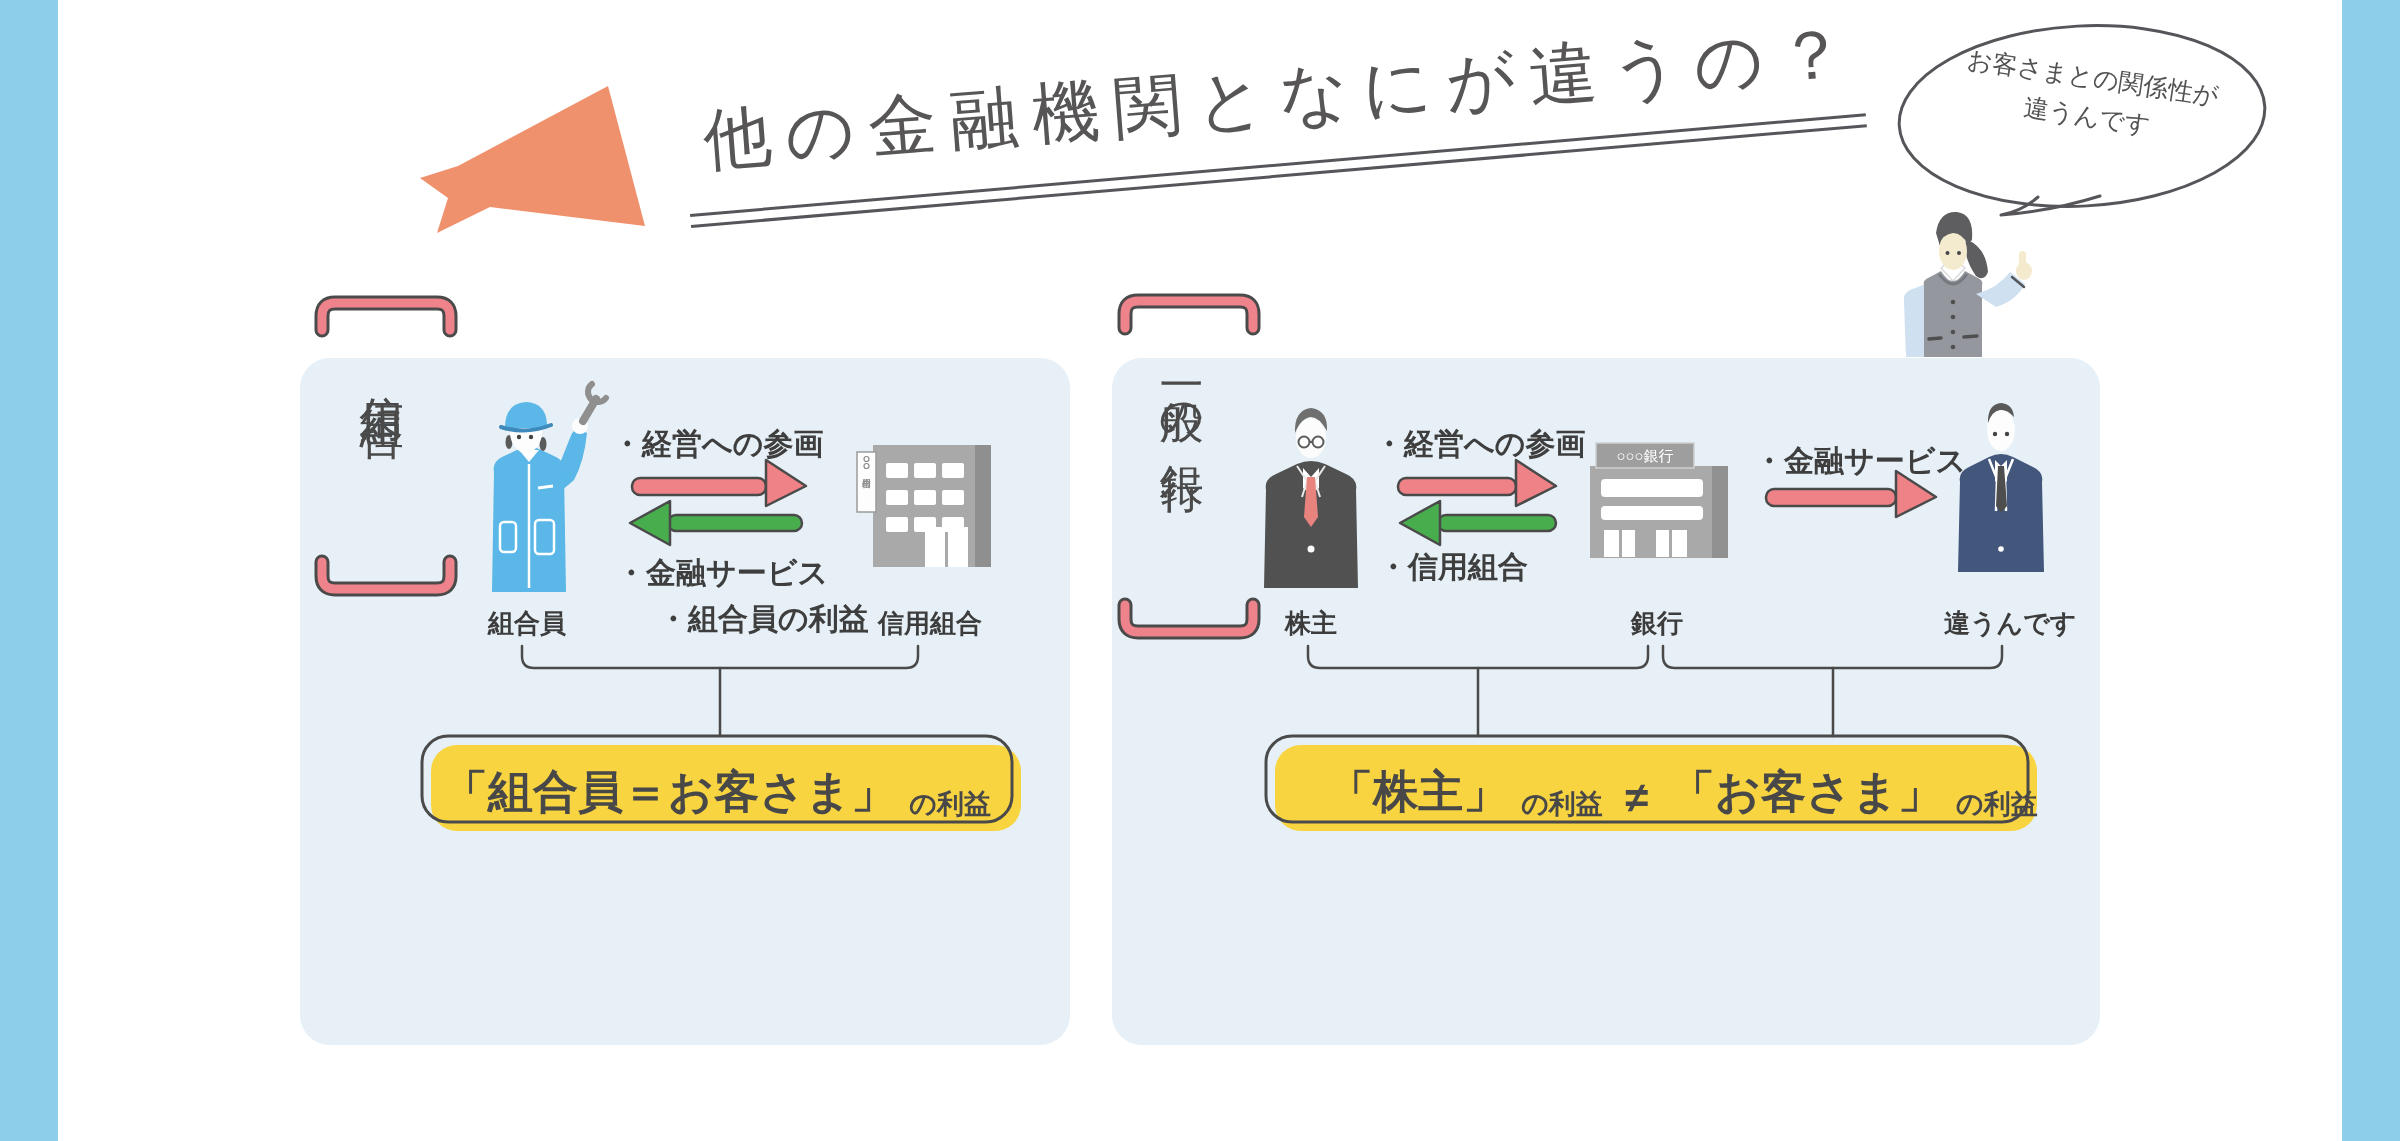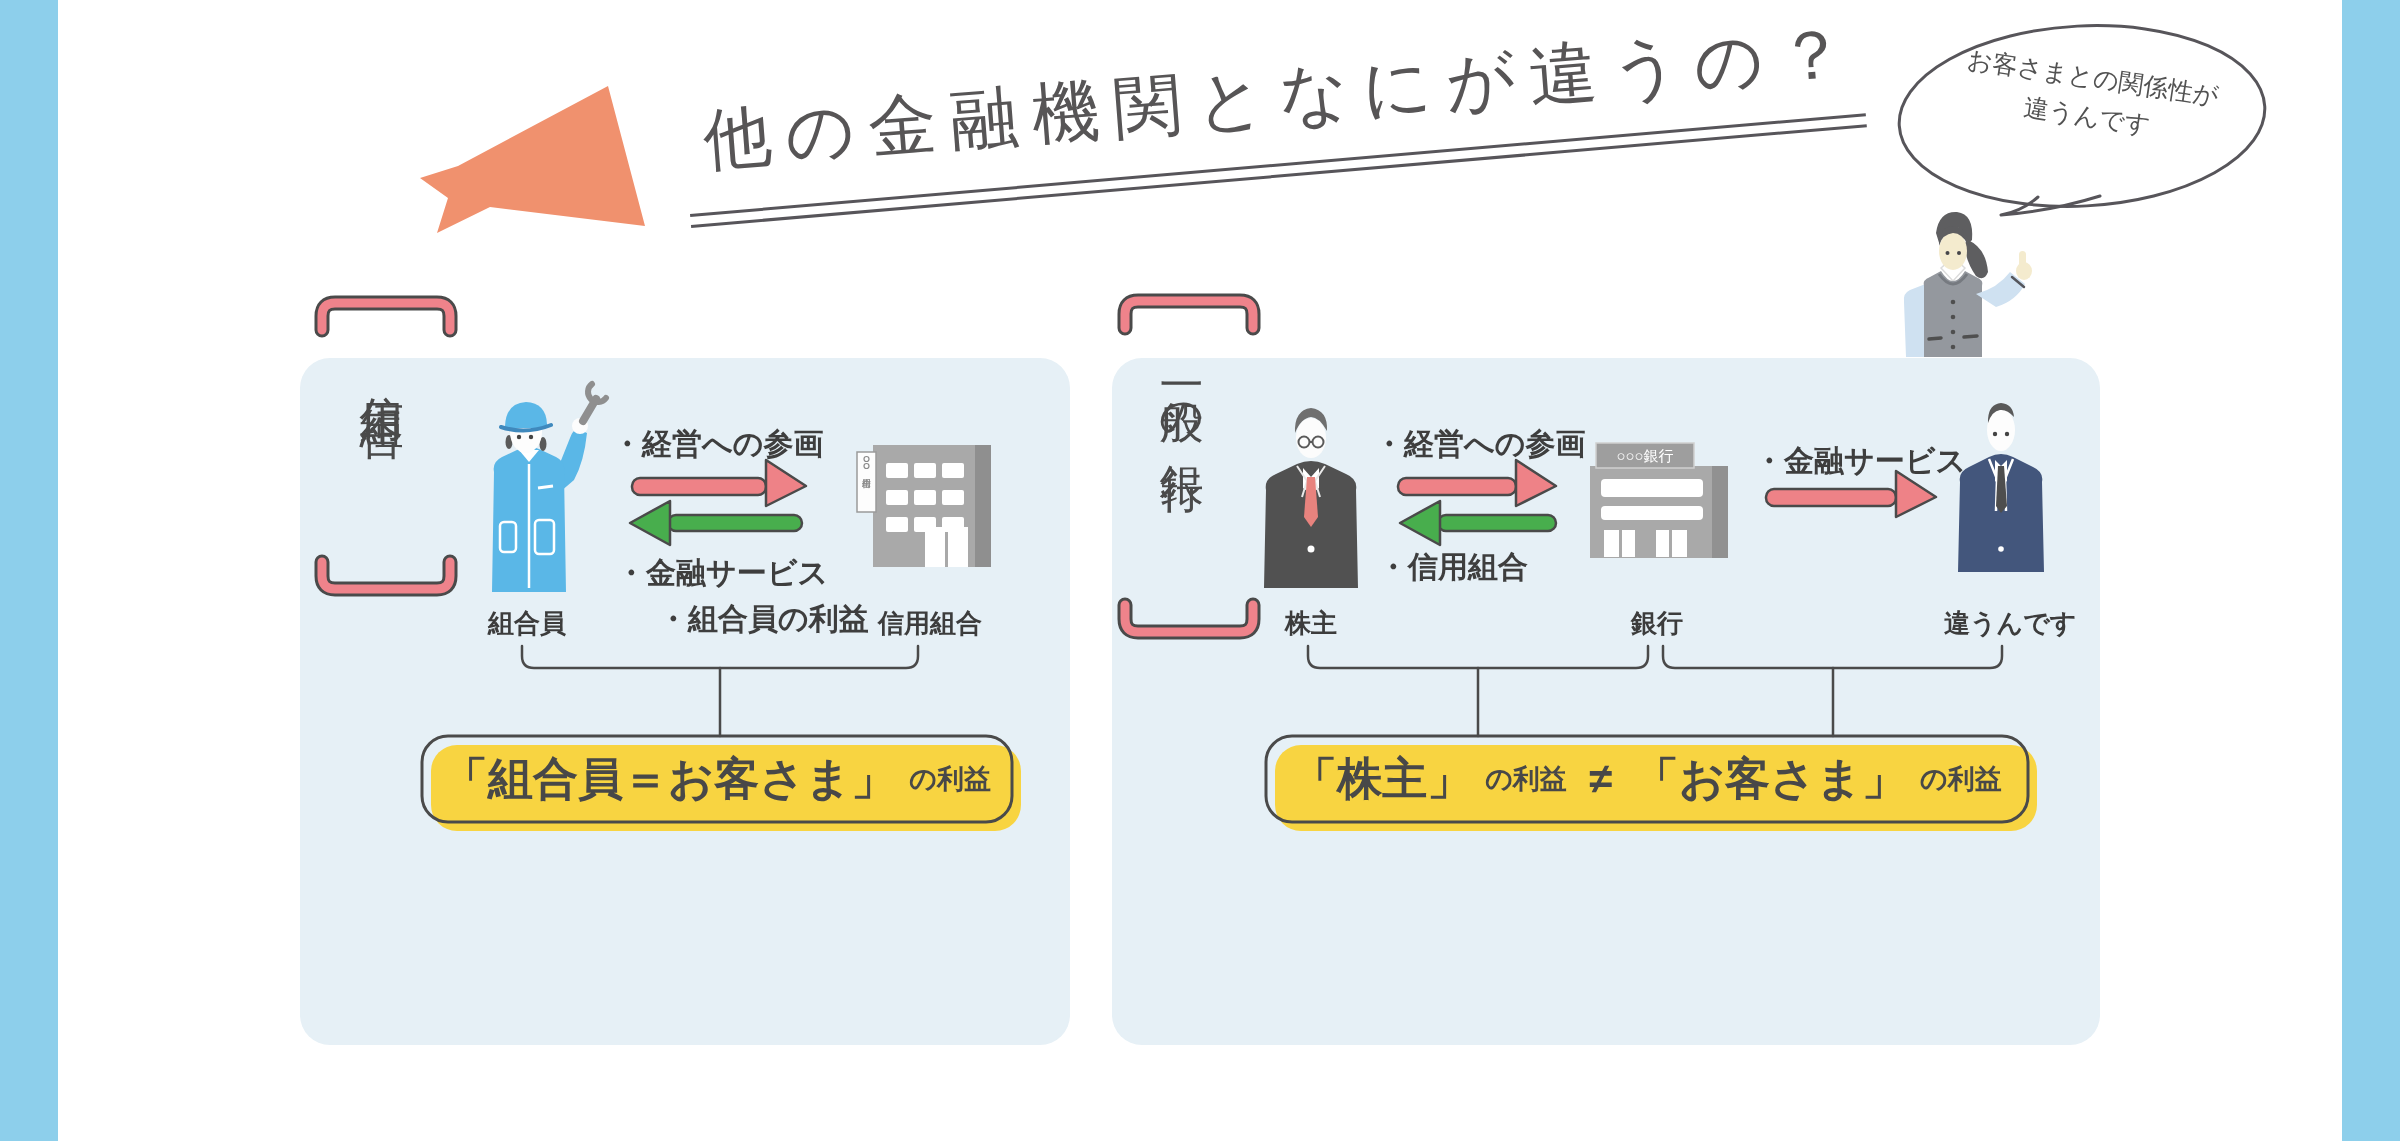--- a/index.html
+++ b/index.html
@@ -31,21 +31,21 @@
   }
   .v-label{
     writing-mode:vertical-rl;text-orientation:upright;font-size:44px;font-weight:500;
     color:#4a4a4a;letter-spacing:6px;line-height:1;
   }
   .v-label.credit{left:360px;top:362px;}
   .v-label.bank{left:1160px;top:362px;}
   .bullet{font-size:30px;font-weight:600;color:#3e3e3e;}
   .actor{font-size:26px;font-weight:600;color:#3c3c3c;text-align:center;font-family:Liberation Serif, serif;}
   .result-text{
-    position:absolute;display:flex;align-items:center;justify-content:center;
+    position:absolute;display:flex;align-items:flex-end;justify-content:center;
     color:#484848;font-weight:600;
   }
   .result-text .big{font-size:45px;}
   .result-text .small{font-size:27px;margin-left:13px;}
   .result-text .neq{font-size:42px;font-weight:700;margin:0 22px;}
 </style>
 </head>
 <body>
 
 <div class="stage">
@@ -247,21 +247,21 @@
     <span class="small">の利益</span>
   </div>
 
   <div class="txt v-label bank">一般の銀行</div>
   <div class="txt bullet" style="left:1374px;top:424px;">・経営への参画</div>
   <div class="txt bullet" style="left:1378px;top:547px;">・信用組合</div>
   <div class="txt bullet" style="left:1754px;top:441px;">・金融サービス</div>
   <div class="txt actor" style="left:1261px;top:606px;width:100px;">株主</div>
   <div class="txt actor" style="left:1607px;top:606px;width:100px;">銀行</div>
   <div class="txt actor" style="left:1944px;top:606px;width:120px;">違うんです</div>
-  <div class="result-text" style="left:1266px;top:736px;width:762px;height:86px;">
+  <div class="result-text" style="left:1266px;top:736px;width:762px;height:86px;padding-left:36px;">
     <span class="big">「株主」</span>
     <span class="small">の利益</span>
     <span class="neq">≠</span>
     <span class="big">「お客さま」</span>
     <span class="small">の利益</span>
   </div>
 
 </div>
 
 </body></html>

